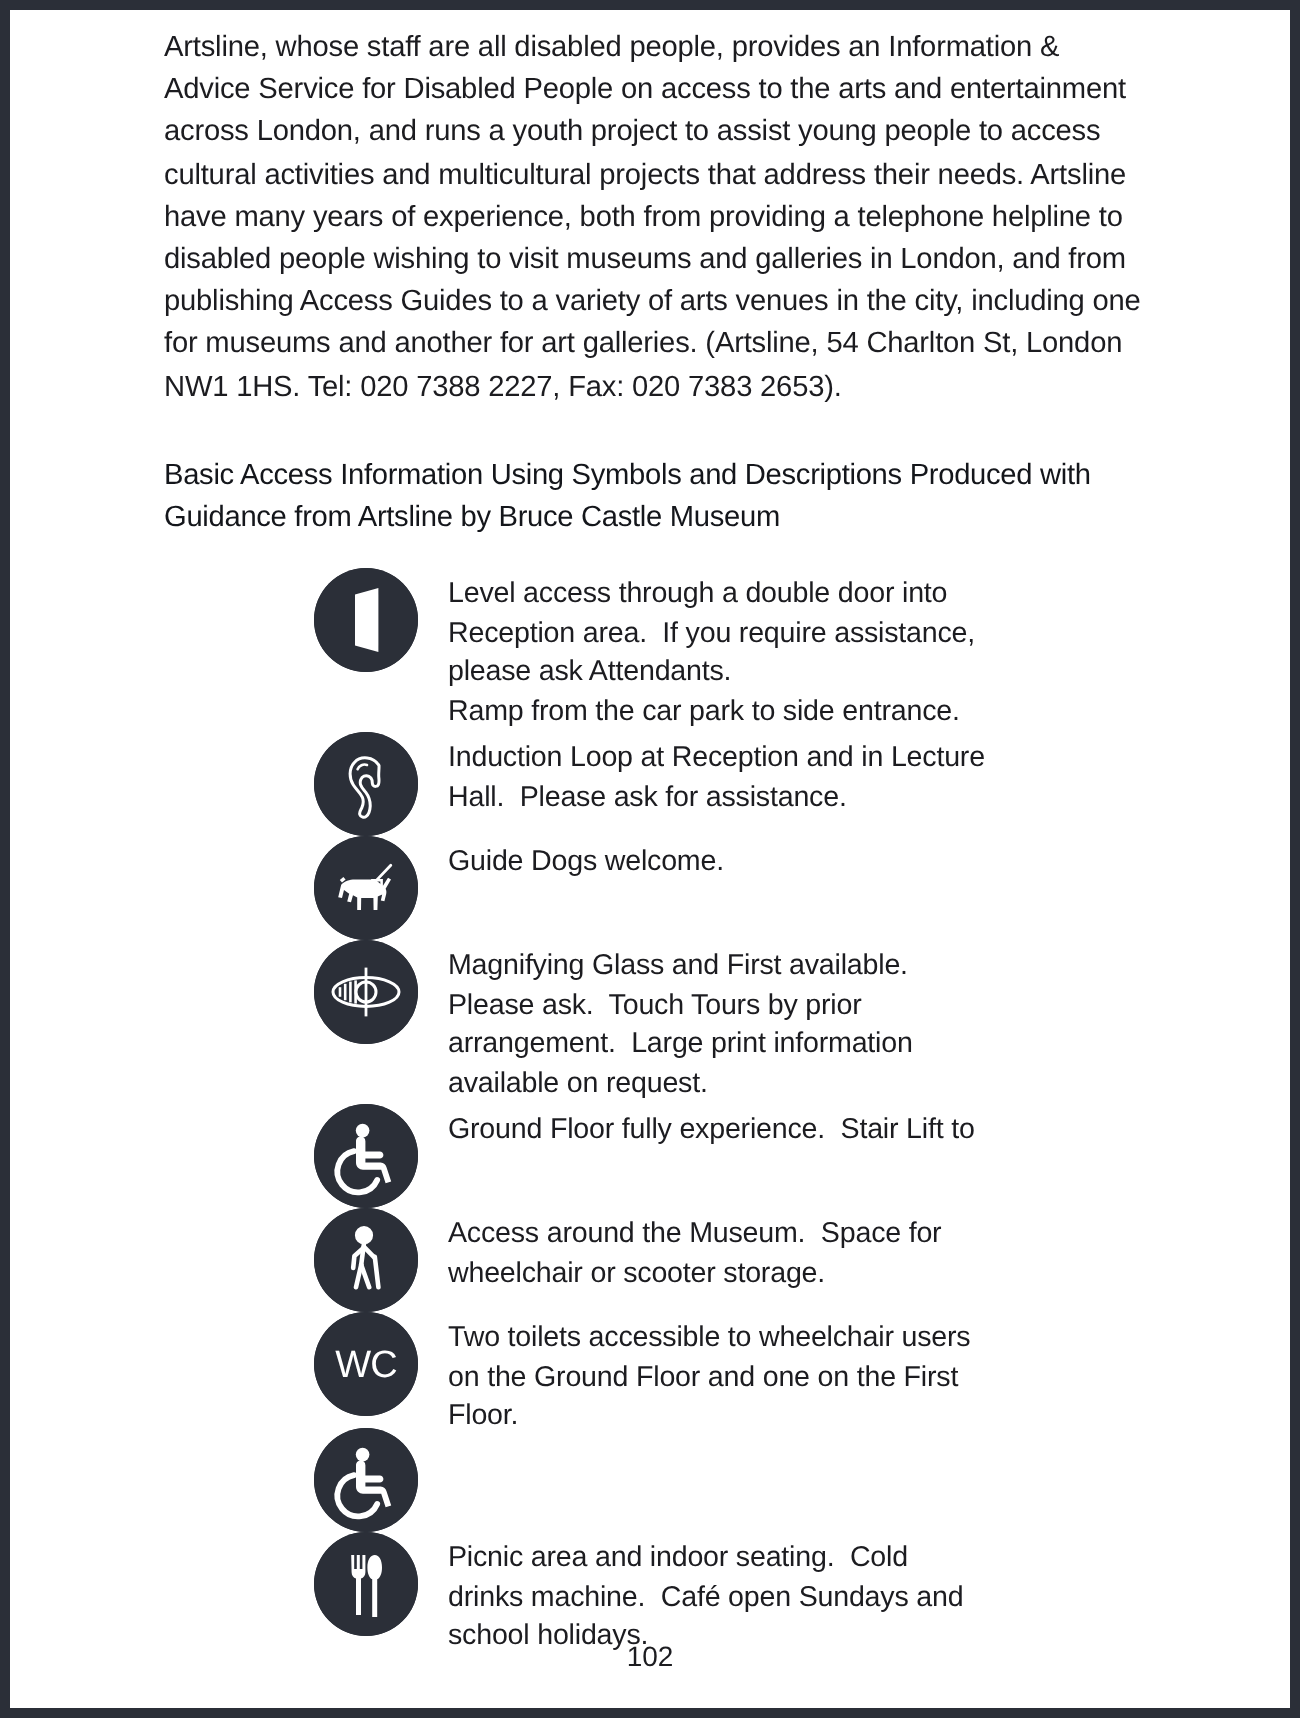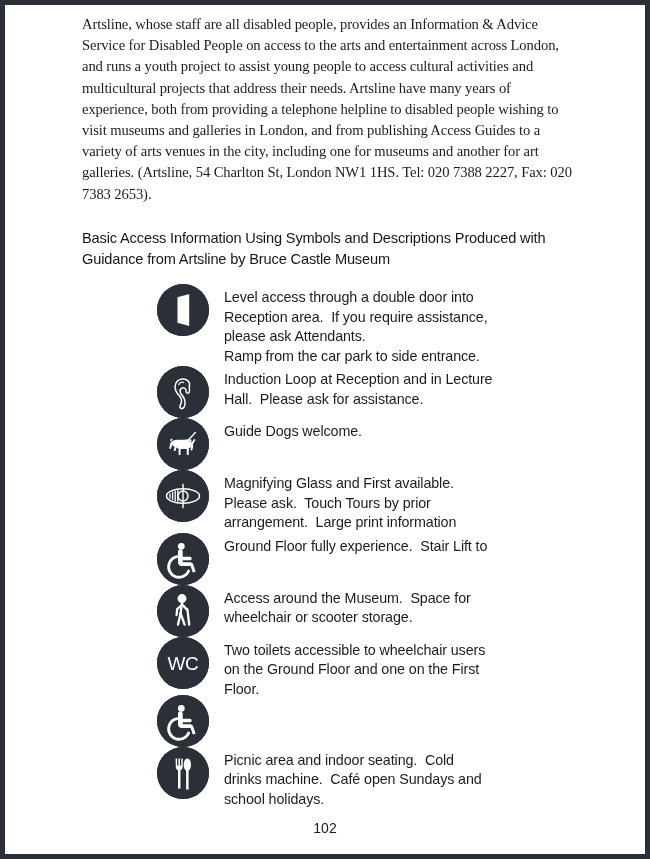--- a/index.html
+++ b/index.html
@@ -30,21 +30,20 @@
     padding: 9px 0 0 0;
   }
   .intro {
     margin: 0;
     padding: 0 72px 0 77px;
     font-size: 14.6px;
     line-height: 21.2px;
     color: #1c1c20;
     text-align: left;
     letter-spacing: -0.1px;
-    font-family: Liberation Serif, serif;
   }
   .section-heading {
     margin: 0;
     padding: 23px 77px 0 77px;
     font-size: 14.6px;
     line-height: 21.3px;
     font-weight: normal;
     color: #14161b;
     letter-spacing: -0.15px;
   }
@@ -181,20 +180,21 @@
         <path d="M18.2 20.8 V31.2"></path>
         <path d="M20.8 20.2 V31.8"></path>
       </g>
     </svg>
             </span>
           </div>
           <div class="symbol-text">
             <span class="line">Magnifying Glass and First available.</span>
             <span class="line">Please ask.  Touch Tours by prior</span>
             <span class="line">arrangement.  Large print information</span>
+            <span class="line">available on request.</span>
           </div>
         </li>
         <li class="symbol-row">
           <div class="symbol-col">
             <span class="symbol-circle">
     <svg viewBox="0 0 52 52" aria-hidden="true">
       <circle cx="26" cy="26" r="26" fill="var(--c,#2b2f38)"></circle>
       <g fill="#ffffff">
         <circle cx="24.3" cy="13.3" r="3.4"></circle>
         <path d="M21.0 18.6c0-1.3 1.1-2.3 2.4-2.3 1.3 0 2.3 1.0 2.3 2.3v5.1h7.2c1.0 0 1.8 0.8 1.8 1.8 0 1.0-0.8 1.8-1.8 1.8h-7.2v2.0h7.6c1.6 0 2.6 1.1 3.0 2.4l2.3 7.0-2.8 0.9-2.2-6.7h-9.1c-1.9 0-3.5-1.6-3.5-3.5z"></path>

